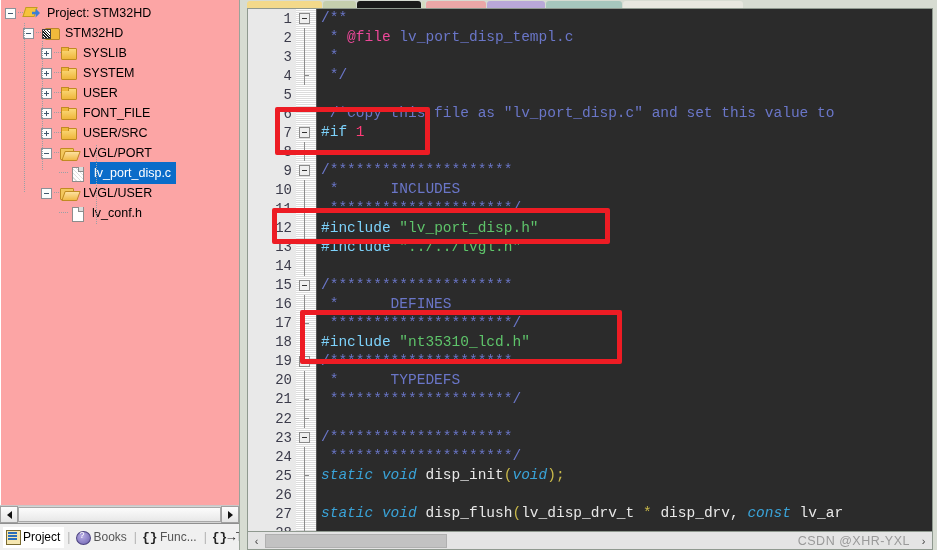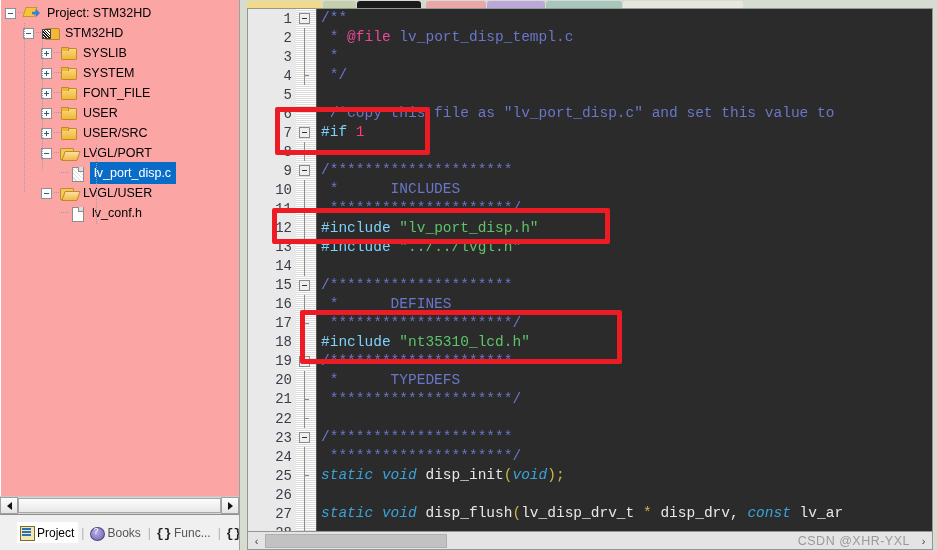--- a/index.html
+++ b/index.html
@@ -245,26 +245,26 @@
     width: 100%;
     background: linear-gradient(#fcfcfc, #e8e8e8);
     border: 1px solid #a8a8a8;
   }
   .arrow-l { width:0;height:0;border-top:4px solid transparent;border-bottom:4px solid transparent;border-right:5px solid #111; }
   .arrow-r { width:0;height:0;border-top:4px solid transparent;border-bottom:4px solid transparent;border-left:5px solid #111; }
 
   
   #left-tabs {
     flex: 0 0 auto;
-    height: 36px;
+    height: 27px;
     background: #f0f0f0;
     border-top: 1px solid #8f8f8f;
     display: flex;
     align-items: center;
-    padding-left: 17px;
+    padding-left: 3px;
     overflow: hidden;
   }
   .ltab {
     display: flex;
     align-items: center;
     height: 21px;
     padding: 0 4px 0 2px;
     font-size: 12px;
     color: #555555;
     white-space: nowrap;
@@ -500,28 +500,28 @@
             <span class="expander plus"></span>
             <span class="dots" style="width: 6px;"></span>
             <span class="icon ico-folder-closed"></span>
             <span class="tree-label">SYSTEM</span>
           </div>
           <div class="tree-row">
             <span class="indent" style="width: 36px;"></span>
             <span class="expander plus"></span>
             <span class="dots" style="width: 6px;"></span>
             <span class="icon ico-folder-closed"></span>
-            <span class="tree-label">FONT_FILE</span>
+            <span class="tree-label">USER</span>
           </div>
           <div class="tree-row">
             <span class="indent" style="width: 36px;"></span>
             <span class="expander plus"></span>
             <span class="dots" style="width: 6px;"></span>
             <span class="icon ico-folder-closed"></span>
-            <span class="tree-label">USER</span>
+            <span class="tree-label">FONT_FILE</span>
           </div>
           <div class="tree-row">
             <span class="indent" style="width: 36px;"></span>
             <span class="expander plus"></span>
             <span class="dots" style="width: 6px;"></span>
             <span class="icon ico-folder-closed"></span>
             <span class="tree-label">USER/SRC</span>
           </div>
           <div class="tree-row">
             <span class="indent" style="width: 36px;"></span>

